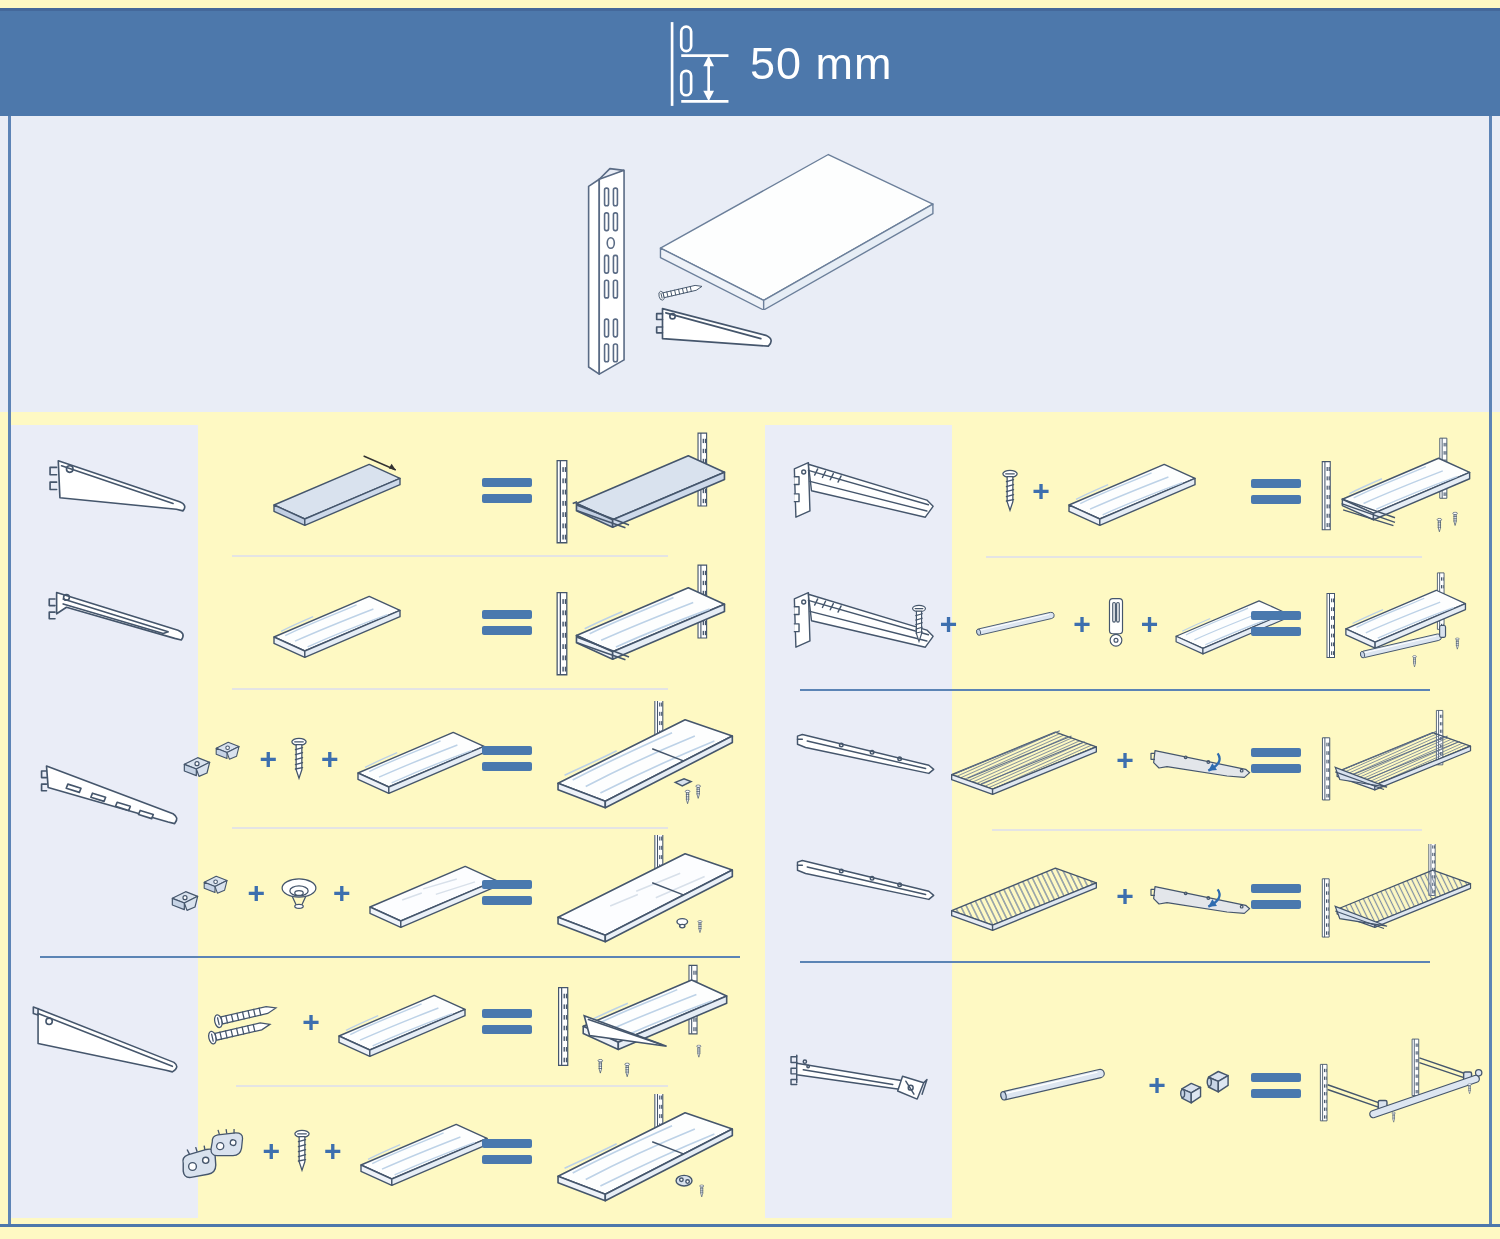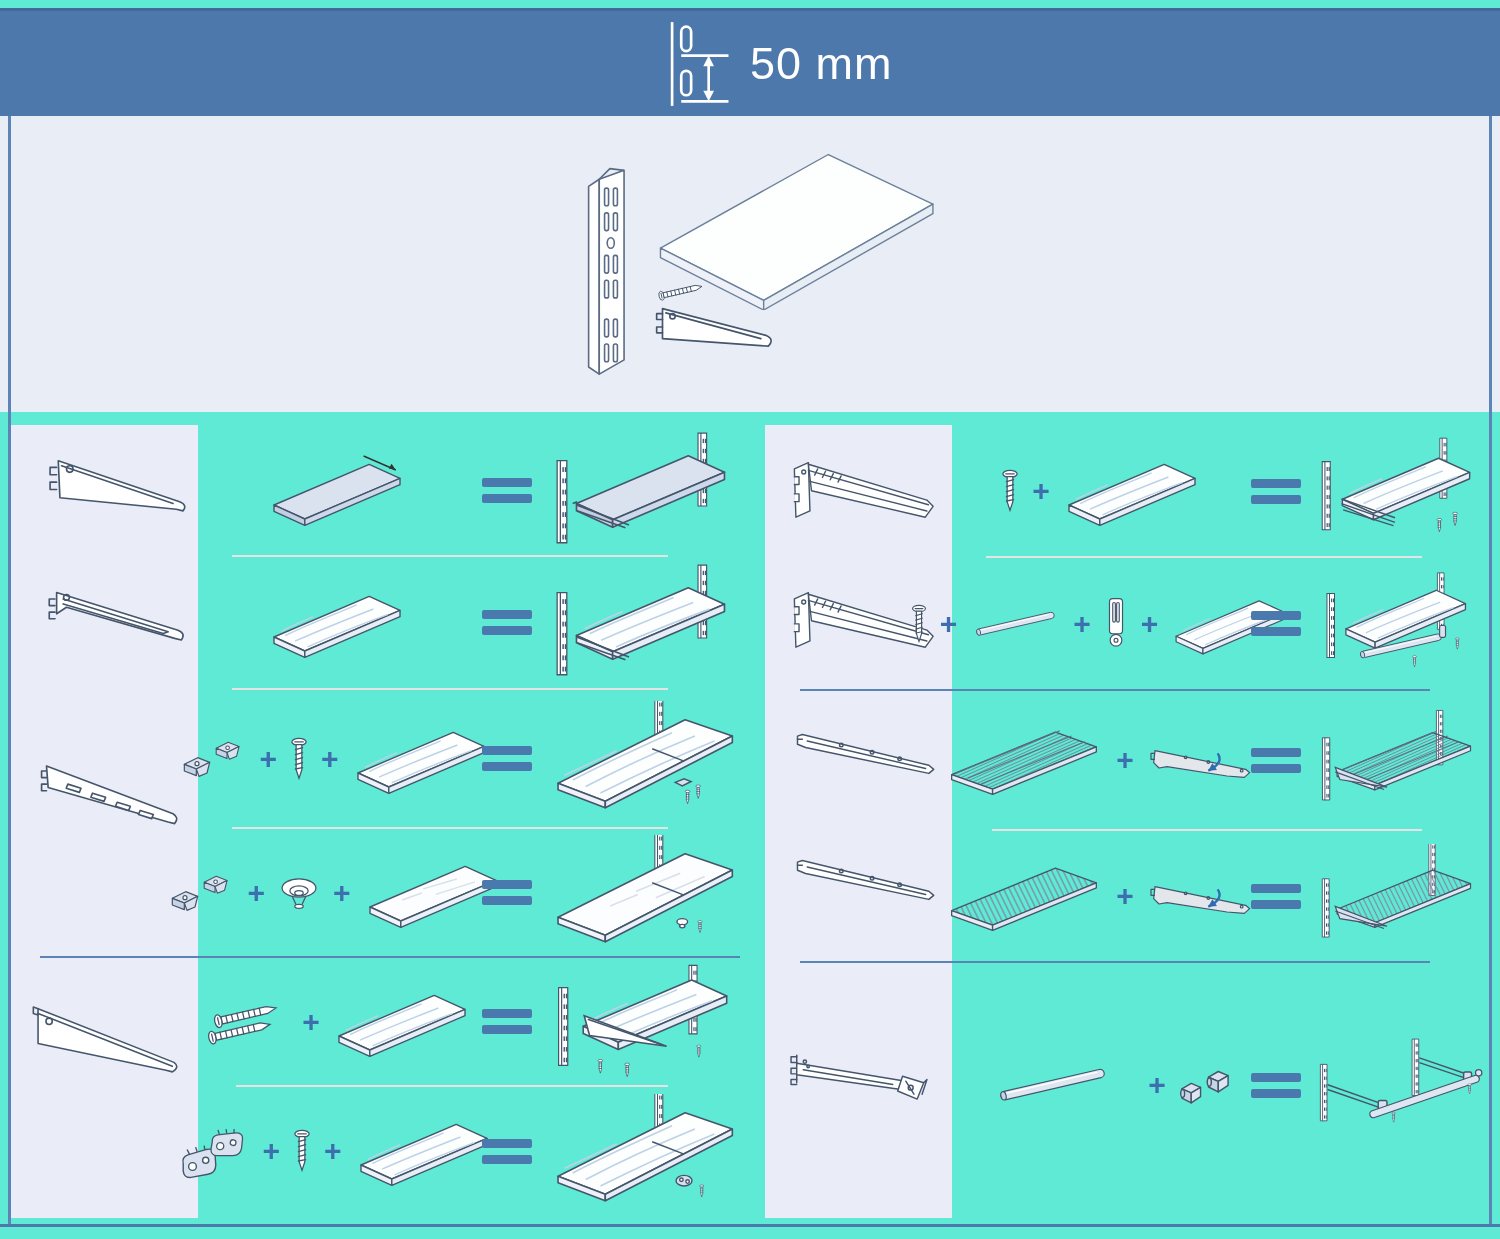--- a/index.html
+++ b/index.html
@@ -1,16 +1,16 @@
 <!DOCTYPE html>
 <html><head>
 <meta charset="utf-8">
 <style>
   html,body{margin:0;padding:0;background:#fff}
-  .page{position:relative;width:1500px;height:1239px;background:#5eead4;
+  .page{position:relative;width:1500px;height:1239px;background:#fef9c3;
         font-family:"Liberation Sans",sans-serif;overflow:hidden}
 
   
   .banner{position:absolute;left:0;top:8px;width:100%;height:108px;background:#4d78ab;
           border-top:3px solid #44689a;box-sizing:border-box;display:flex;align-items:center}
   .gauge{margin-left:666px;flex:0 0 auto}
   .banner .label{color:#ffffff;font-size:45px;margin-left:20px;letter-spacing:1px}
 
   
   .hero{position:absolute;left:0;top:116px;width:100%;height:296px;background:#e9edf6}

